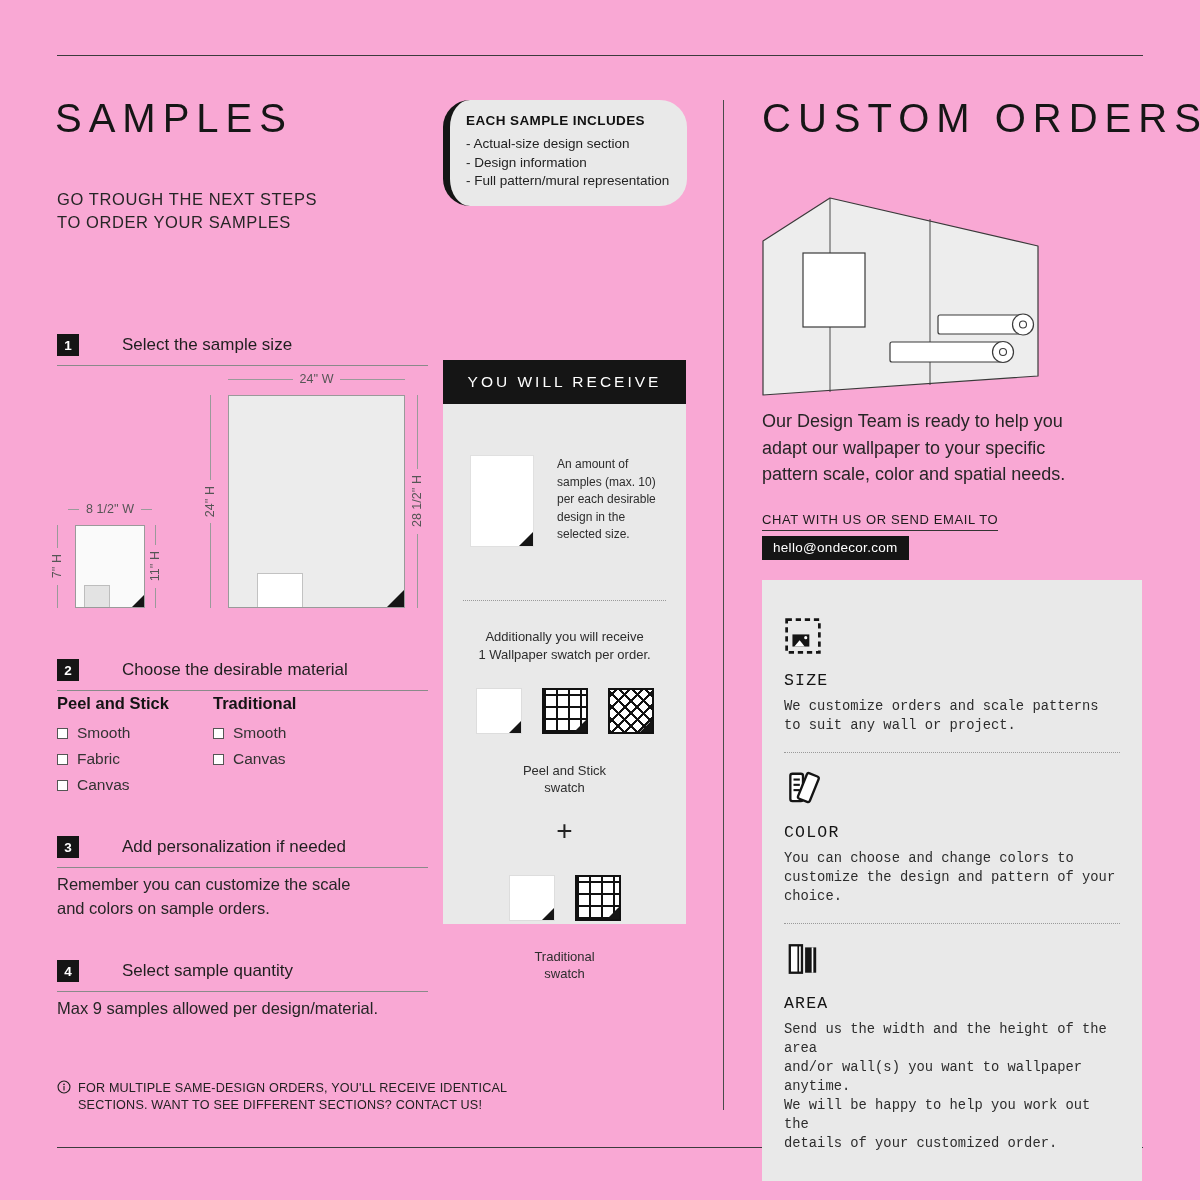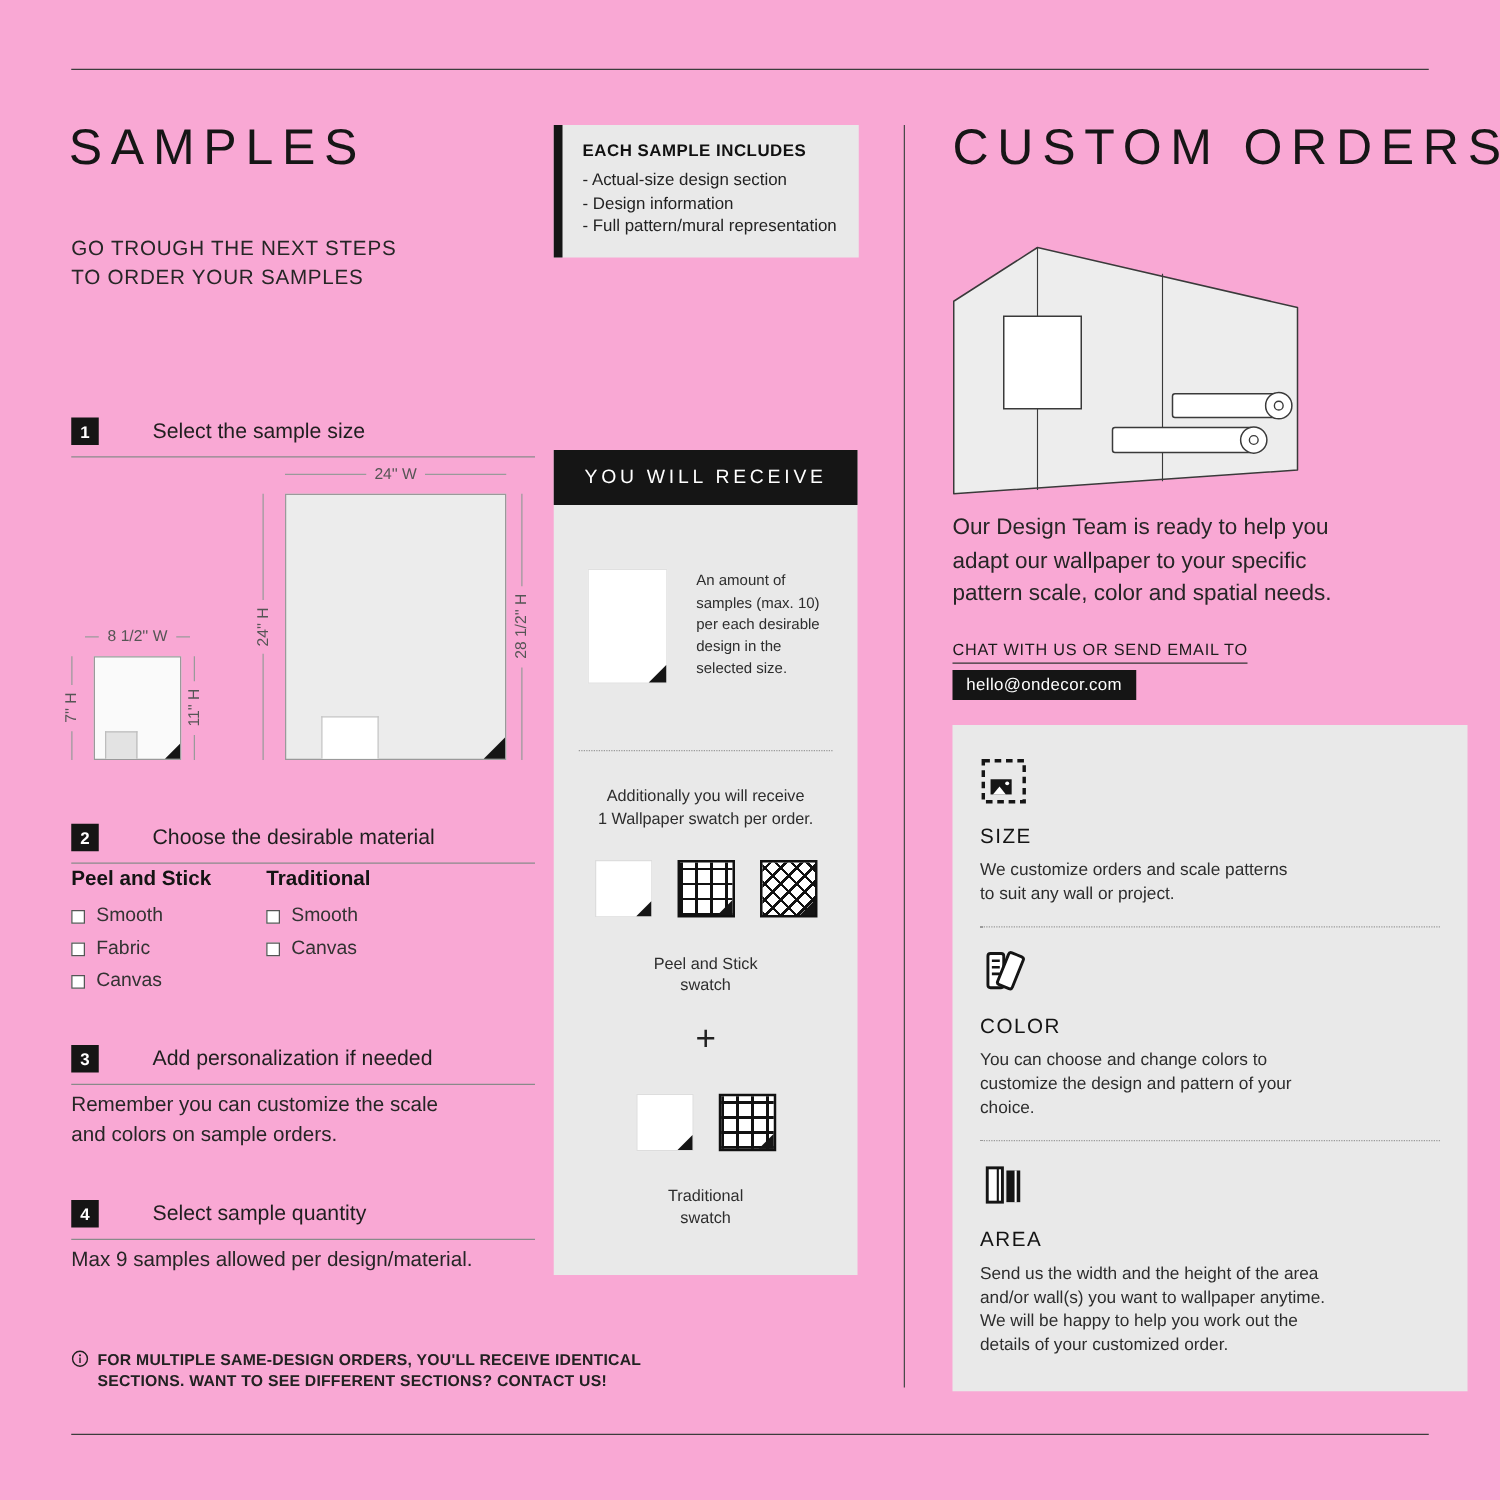--- a/index.html
+++ b/index.html
@@ -9,21 +9,21 @@
 
   .hr { position:absolute; height:1px; background:#3c3c3c; }
   .vr { position:absolute; width:1px; background:#4a4a4a; }
 
   .big-title { position:absolute; font-size:40px; letter-spacing:7px; font-weight:500; color:#161616; white-space:nowrap; }
   .pre { white-space:pre-line; }
 
   
   .intro { position:absolute; left:57px; top:188px; font-size:16.5px; line-height:23px; letter-spacing:0.6px; color:#262626; }
 
-  .includes { position:absolute; left:443px; top:100px; width:244px; background:#e9e9e9; border-left:7px solid #151515; padding:13px 8px 15px 16px; }
+  .includes { position:absolute; left:443px; top:100px; width:244px; background:#e9e9e9; border-left:7px solid #151515; padding:13px 8px 15px 16px;border-radius:27px; }
   .includes-title { font-size:13.5px; font-weight:bold; letter-spacing:0.4px; color:#111; margin-bottom:7px; }
   .inc-item { font-size:13.5px; line-height:18.5px; color:#222; padding-left:9px; text-indent:-9px; }
   .inc-item::before { content:"- "; }
 
   .step-header { position:absolute; width:371px; display:flex; align-items:center; padding-bottom:9px; border-bottom:1px solid #8a8a8a; }
   .step-num { display:inline-flex; width:22px; height:22px; background:#151515; color:#fff; align-items:center; justify-content:center; font-size:13.5px; font-weight:bold; margin-right:11px; flex:0 0 auto; }
   .step-label { font-size:17px; color:#1f1f1f;margin-left:32px; }
 
   
   .rect-large { position:absolute; left:228px; top:395px; width:177px; height:213px; background:#ececec; border:1px solid #9a9a9a; }
@@ -42,24 +42,24 @@
 
   
   .mat-col { position:absolute; top:694px; }
   .mat-title { font-size:16.5px; font-weight:bold; color:#141414; margin-bottom:11px; }
   .opt { display:flex; align-items:center; gap:9px; margin-bottom:8px; font-size:15.5px; color:#333; }
   .cb { width:11px; height:11px; border:1.3px solid #555; background:#fff; flex:0 0 auto; }
 
   .note { position:absolute; font-size:16.5px; line-height:24px; color:#262626; }
 
   .footnote { position:absolute; left:57px; top:1080px; width:500px; display:flex; gap:7px; align-items:flex-start; }
-  .footnote-text { font-size:12.6px; line-height:17px; letter-spacing:0.2px; color:#222;font-weight:bold; }
-
-  
-  .receive-panel { position:absolute; left:443px; top:360px; width:243px; height:660px; background:#e9e9e9; }
+  .footnote-text { font-size:12.6px; line-height:17px; letter-spacing:0.2px; color:#222; }
+
+  
+  .receive-panel { position:absolute; left:443px; top:360px; width:243px; height:564px; background:#e9e9e9; }
   .receive-header { position:absolute; left:0; top:0; width:100%; height:44px; background:#151515; color:#fff; display:flex; align-items:center; justify-content:center; font-size:15.5px; letter-spacing:3px; }
   .sample-sheet { position:absolute; left:27px; top:95px; width:64px; height:92px; background:#fff; border:1px solid #e0e0e0; }
   .sheet-fold { position:absolute; right:0; bottom:0; width:0; height:0; border-left:14px solid transparent; border-bottom:14px solid #151515; }
   .sample-text { position:absolute; left:114px; top:96px; width:118px; font-size:12px; line-height:17.5px; color:#2d2d2d; }
   .dotted { position:absolute; left:20px; right:20px; border-top:1px dotted #9a9a9a; }
   .centered-text { position:absolute; left:10px; right:10px; text-align:center; font-size:13px; line-height:17.5px; color:#2d2d2d; }
   .swatch-row { position:absolute; left:0; width:100%; display:flex; justify-content:center; gap:20px; }
   .swatch { position:relative; width:46px; height:46px; background:#fff; }
   .swatch.plain { border:1px solid #ddd; }
   .swatch.grid { border:2px solid #111;
@@ -70,21 +70,21 @@
       background-color:#fff; }
   .swatch .sheet-fold { border-left-width:12px; border-bottom-width:12px; }
   .swatch-label { position:absolute; left:0; width:100%; text-align:center; font-size:13px; line-height:17px; color:#2d2d2d; }
   .plus { position:absolute; left:0; width:100%; text-align:center; font-size:28px; font-weight:300; color:#222; }
 
   
   .custom-intro { position:absolute; left:762px; top:408px; width:380px; font-size:18px; line-height:26.5px; color:#262626; }
   .contact-label { position:absolute; left:762px; top:512px; font-size:13px; letter-spacing:0.6px; color:#1c1c1c; border-bottom:1px solid #333; padding-bottom:3px; }
   .email-badge { position:absolute; left:762px; top:536px; background:#151515; color:#fff; font-size:13.5px; padding:4px 11px 5px; letter-spacing:0.3px; }
 
-  .features-panel { position:absolute; left:762px; top:580px; width:412px; background:#e9e9e9; padding:26px 22px 28px; }
+  .features-panel { position:absolute; left:762px; top:580px; width:380px; background:#e9e9e9; padding:37px 22px 28px;font-family:Liberation Mono, monospace; }
   .feature-icon { width:38px; height:38px; }
   .feature-heading { font-size:16.5px; letter-spacing:1.2px; color:#141414; margin-top:11px; }
   .feature-text { font-size:13.8px; line-height:19px; color:#2d2d2d; margin-top:7px; }
   .feature-sep { border-top:1px dotted #9a9a9a; margin:17px 0 16px; }
 
   .wall-illu { position:absolute; left:762px; top:195px; width:278px; height:203px; }
 </style>
 </head>
 <body>
 

